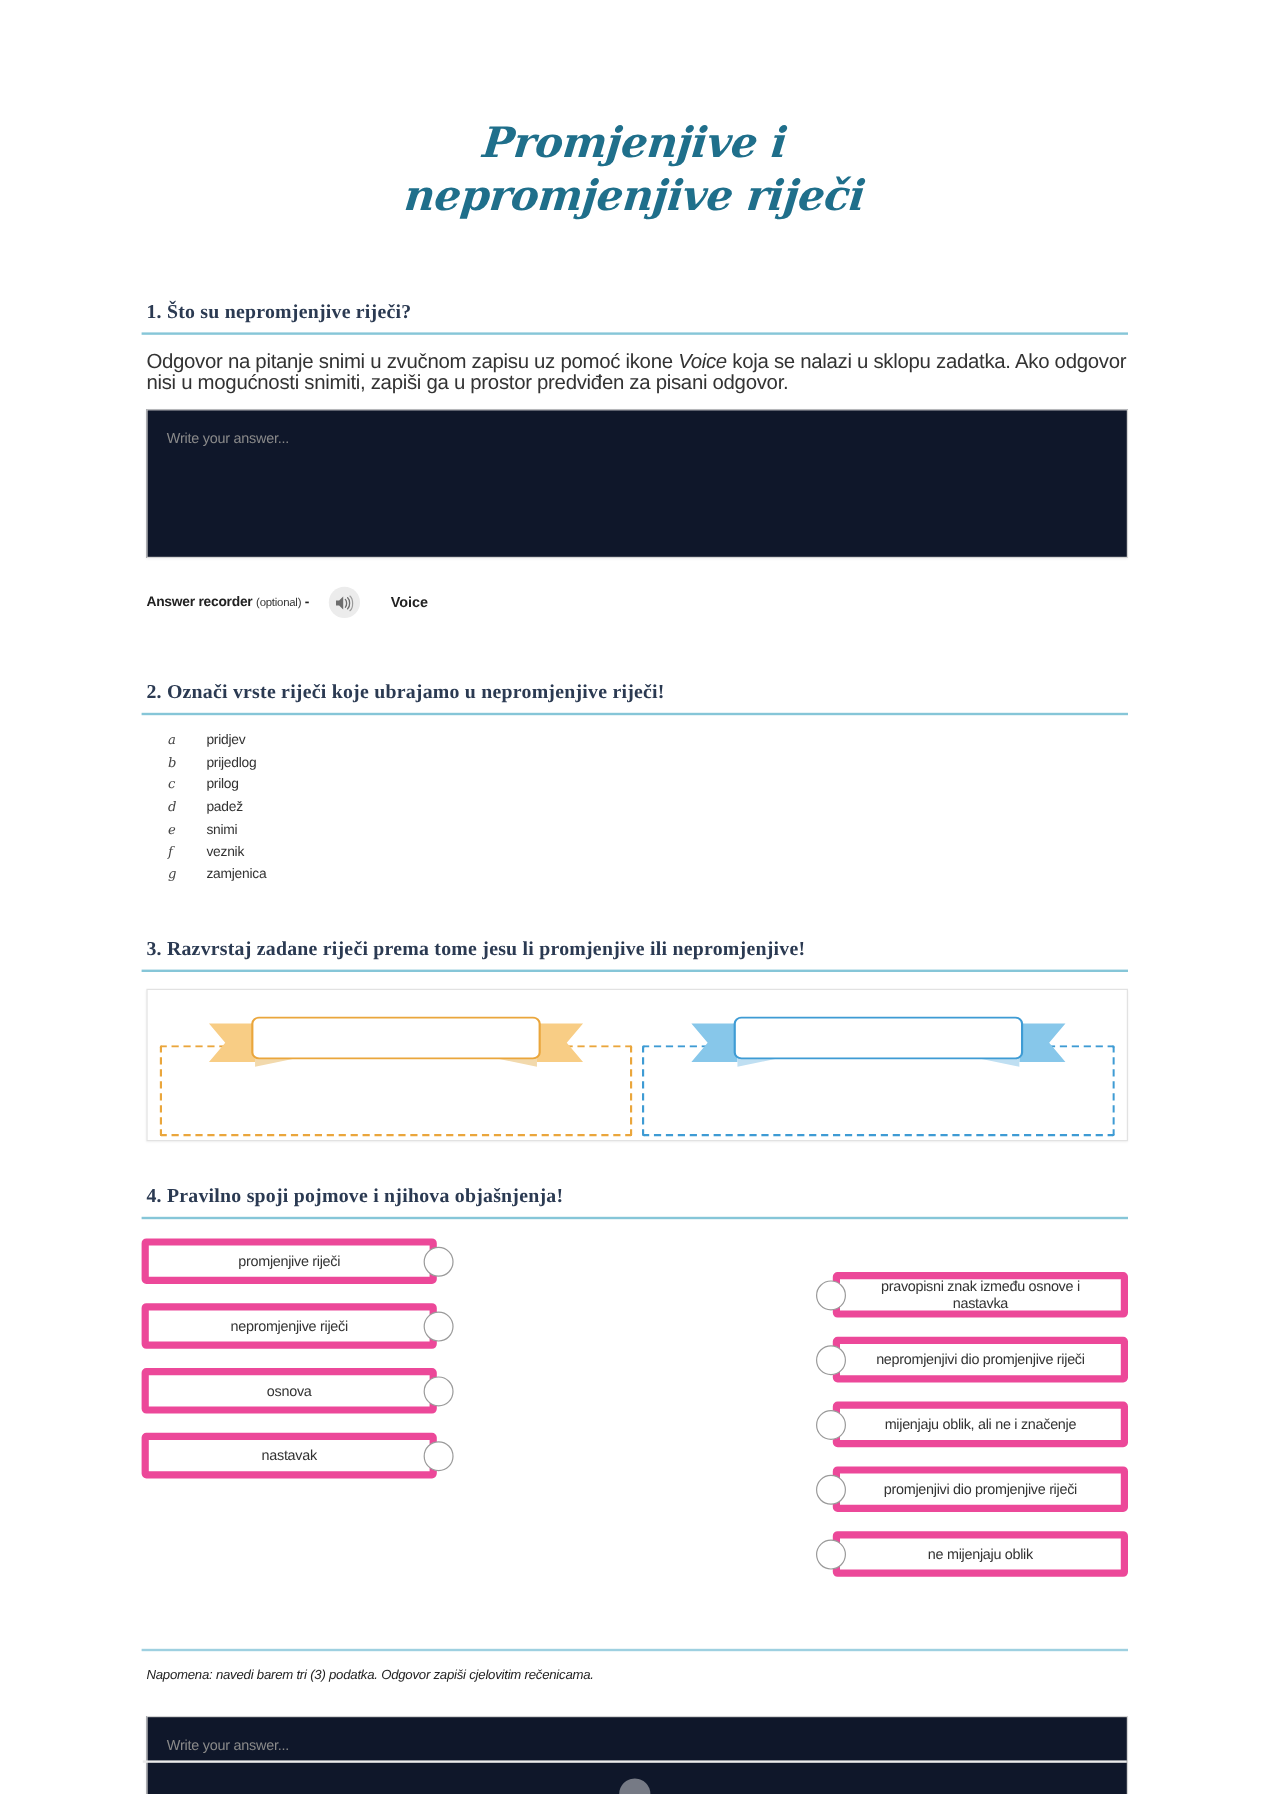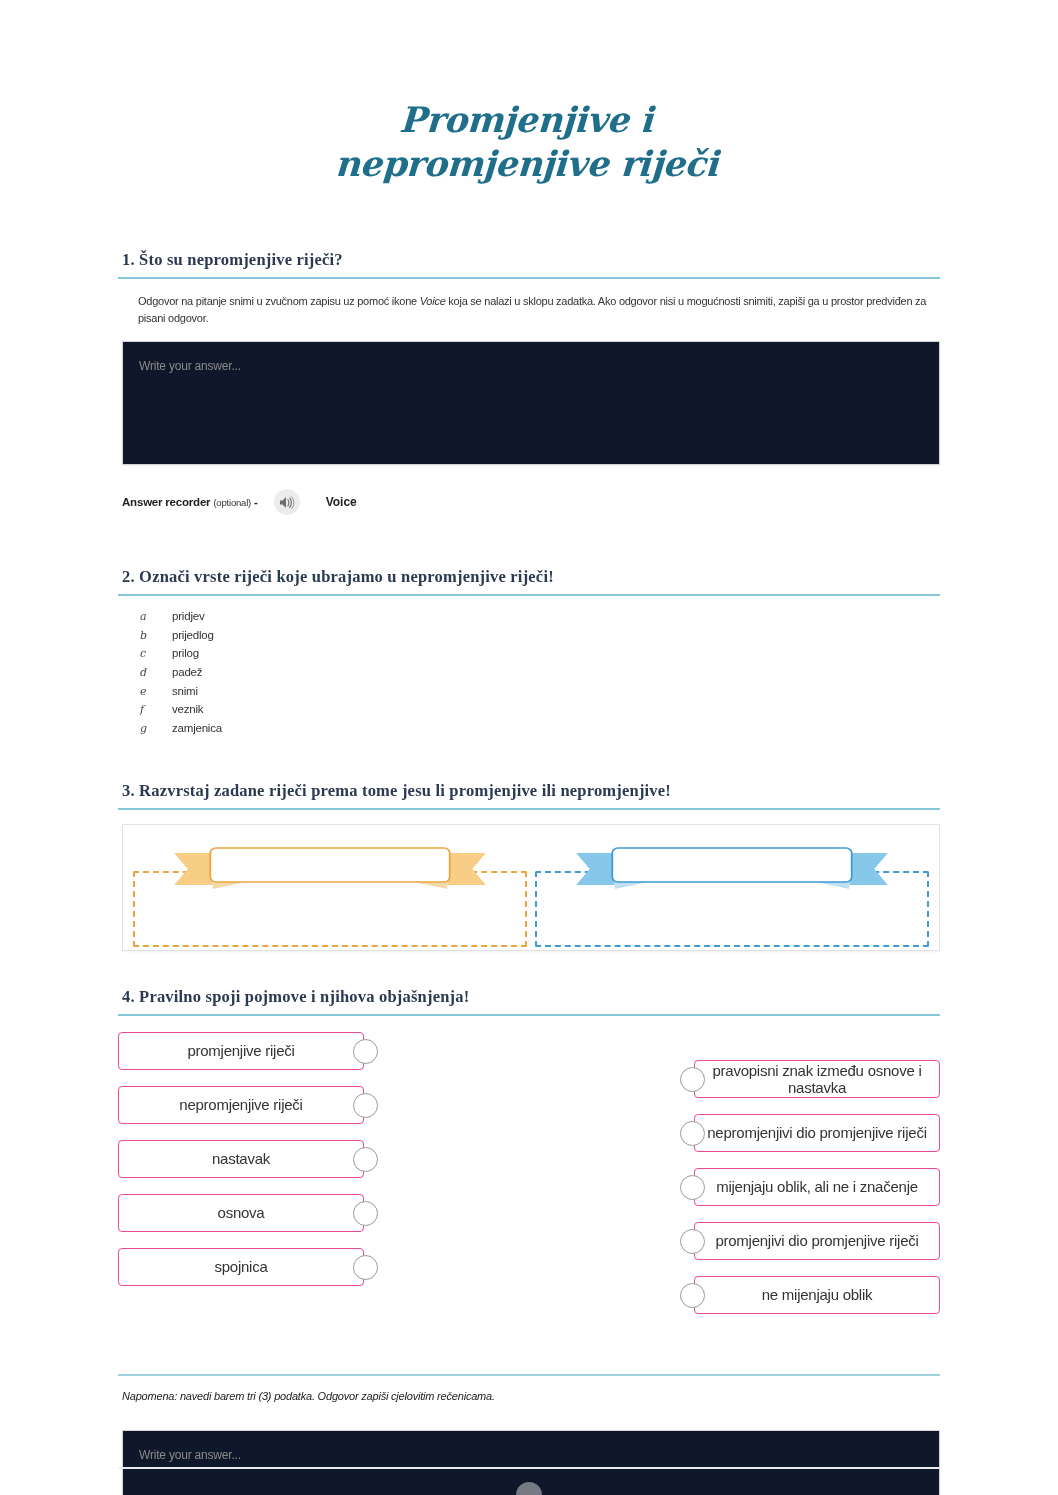--- a/index.html
+++ b/index.html
@@ -57,24 +57,24 @@
   }
   .q-rule {
     height: 2px;
     background: #86c6d8;
     width: 100%;
     margin-bottom: 14px;
   }
   .q-rule.thin { height: 2px; background: #9ed0e0; }
 
   .q-desc {
-    font-size: 11px;
+    font-size: 17px;
     line-height: 17px;
     color: #333;
-    margin: 0 0 14px 20px;
+    margin: 0 0 14px 4px;
     letter-spacing: -0.25px;
   }
   .q-desc i { font-style: italic; }
 
   
   .answer-box {
     border: 1px solid #d4d4d4;
     background: #0f172a;
     box-shadow: 0 1px 2px rgba(0,0,0,.07);
     height: 124px;
@@ -190,28 +190,28 @@
 
   .match-item {
     position: relative;
     height: 38px;
     margin-bottom: 16px;
   }
   .match-box {
     position: absolute;
     top: 0;
     height: 38px;
-    border: 1px solid #ec4899;
+    border: 6px solid #ec4899;
     border-radius: 4px;
     background: #fff;
     display: flex;
     align-items: center;
     justify-content: center;
     box-sizing: border-box;
-    font-size: 15px;
+    font-size: 12px;
     color: #333;
     letter-spacing: -0.25px;
     padding: 0 10px;
     text-align: center;
   }
   .match-col.left .match-box { left: 0; right: 22px; }
   .match-col.right .match-box { right: 0; left: 22px; }
 
   .match-node {
     position: absolute;
@@ -383,29 +383,25 @@
         <div class="match-col left">
           <div class="match-item">
             <div class="match-box">promjenjive riječi</div>
             <div class="match-node"></div>
           </div>
           <div class="match-item">
             <div class="match-box">nepromjenjive riječi</div>
             <div class="match-node"></div>
           </div>
           <div class="match-item">
+            <div class="match-box">osnova</div>
+            <div class="match-node"></div>
+          </div>
+          <div class="match-item">
             <div class="match-box">nastavak</div>
-            <div class="match-node"></div>
-          </div>
-          <div class="match-item">
-            <div class="match-box">osnova</div>
-            <div class="match-node"></div>
-          </div>
-          <div class="match-item">
-            <div class="match-box">spojnica</div>
             <div class="match-node"></div>
           </div>
         </div>
 
         <div class="match-col right">
           <div class="match-item">
             <div class="match-box">pravopisni znak između osnove i nastavka</div>
             <div class="match-node"></div>
           </div>
           <div class="match-item">

